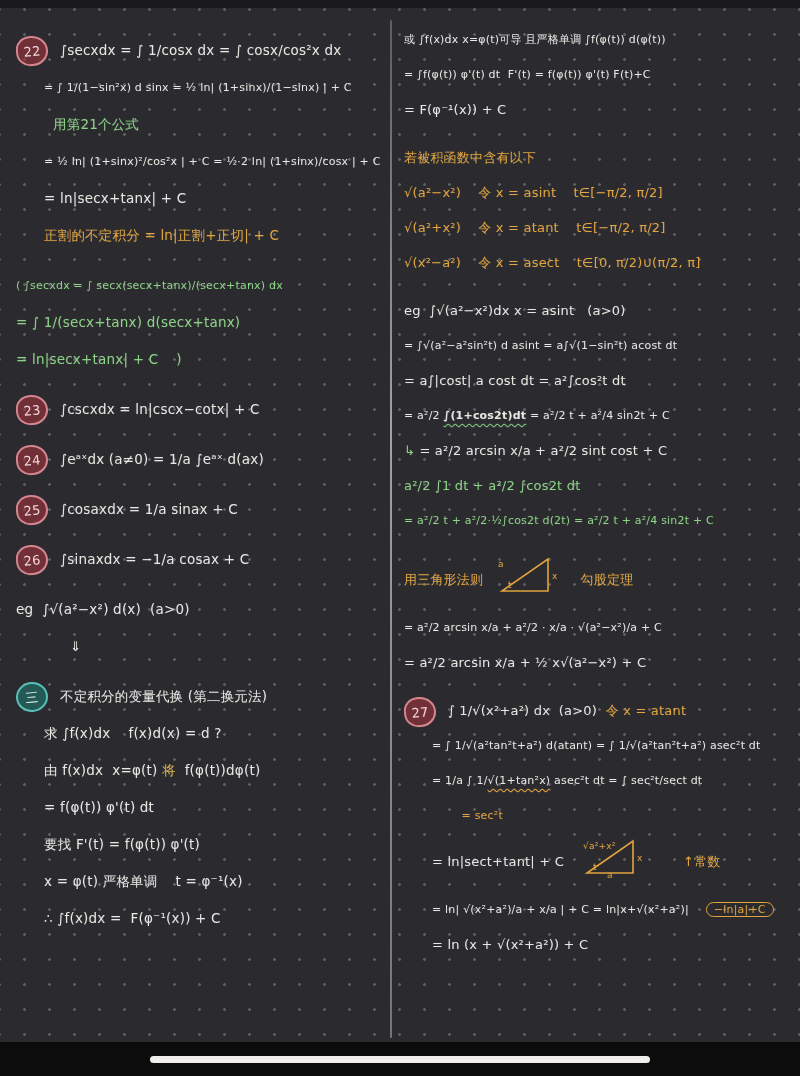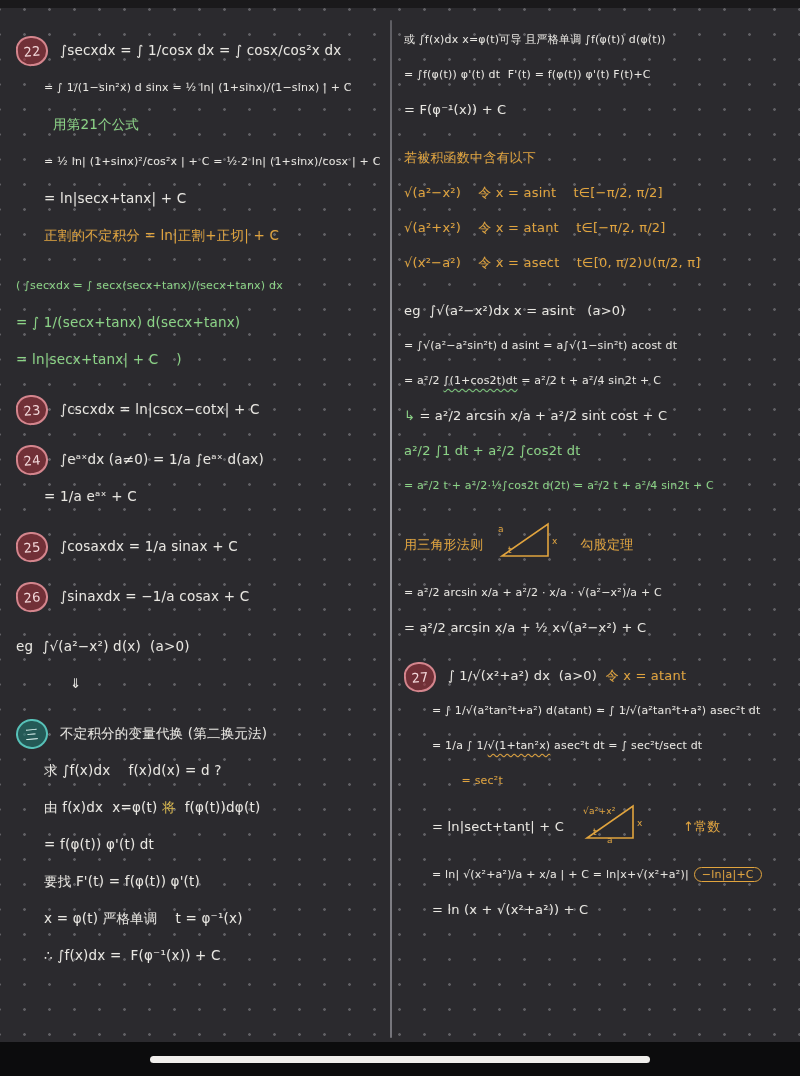--- a/index.html
+++ b/index.html
@@ -20,24 +20,24 @@
   .line{white-space:pre;color:#e9e7e2;letter-spacing:.2px;
     text-shadow:0 0 2px rgba(255,255,255,.10);overflow:hidden;}
   .line.small{font-size:11px;}
   .line.indent{padding-left:28px;}
   .seg.c-w{color:#e9e7e2;}
   .seg.c-g{color:#8bd386;}
   .seg.c-o{color:#e1a43e;}
   .seg.c-y{color:#ddbb4f;}
   .seg.u{text-underline-offset:4px;}
   .seg.wavy-g{text-decoration-line:underline;text-decoration-style:wavy;
-    text-decoration-color:#7dc87d;text-underline-offset:4px;}
+    text-decoration-color:#7dc87d;text-underline-offset:4px;font-weight:bold;}
   .seg.wavy-o{text-decoration-line:underline;text-decoration-style:wavy;
     text-decoration-color:#e1a43e;text-underline-offset:4px;}
-  .seg.circled{border:1.5px solid #e1a43e;border-radius:999px;padding:0 7px;margin-left:5px;}
+  .seg.circled{border:1.5px solid #e1a43e;border-radius:999px;padding:0 7px;margin-left:17px;}
   .badge{display:inline-flex;align-items:center;justify-content:center;
     width:28px;height:26px;margin-right:12px;vertical-align:middle;
     border:2.5px solid #d4858d;background:rgba(156,52,62,.62);
     border-radius:46% 54% 52% 48%;color:#f2d7d9;font-size:13px;
     transform:rotate(-5deg);text-shadow:none;}
   .badge.teal{border-color:#57c1b8;background:rgba(32,118,112,.62);color:#dff4f1;
     border-radius:50%;}
   .tri-fig{display:inline-block;vertical-align:middle;margin:0 4px;}
   .tri-fig svg text{font-family:"DejaVu Sans",sans-serif;}
   .bottom-bar{position:absolute;left:0;bottom:0;width:800px;height:34px;background:#0c0c0d;}
@@ -61,21 +61,20 @@
         <div class="block">
           <div class="line small"><span class="seg c-g">( ∫secxdx = ∫ secx(secx+tanx)/(secx+tanx) dx</span></div>
           <div class="line"><span class="seg c-g">= ∫ 1/(secx+tanx) d(secx+tanx)</span></div>
           <div class="line"><span class="seg c-g">= ln|secx+tanx| + C    )</span></div>
         </div>
         <div class="block">
           <div class="line"><span class="badge">23</span><span class="seg c-w">∫cscxdx = ln|cscx−cotx| + C</span></div>
         </div>
         <div class="block">
           <div class="line"><span class="badge">24</span><span class="seg c-w">∫eᵃˣdx (a≠0) = 1/a ∫eᵃˣ d(ax)</span></div>
-          <div class="line indent"><span class="seg c-w">= 1/a eᵃˣ + C</span></div>
         </div>
         <div class="block">
           <div class="line"><span class="badge">25</span><span class="seg c-w">∫cosaxdx = 1/a sinax + C</span></div>
         </div>
         <div class="block">
           <div class="line"><span class="badge">26</span><span class="seg c-w">∫sinaxdx = −1/a cosax + C</span></div>
         </div>
         <div class="block">
           <div class="line"><span class="seg c-w">eg  ∫√(a²−x²) d(x)  (a&gt;0)</span></div>
           <div class="line"><span class="seg c-w">            ⇓</span></div>
@@ -99,20 +98,21 @@
         </div>
         <div class="block">
           <div class="line"><span class="seg c-o">若被积函数中含有以下</span></div>
           <div class="line"><span class="seg c-o">√(a²−x²)    令 x = asint    t∈[−π/2, π/2]</span></div>
           <div class="line"><span class="seg c-o">√(a²+x²)    令 x = atant    t∈[−π/2, π/2]</span></div>
           <div class="line"><span class="seg c-o">√(x²−a²)    令 x = asect    t∈[0, π/2)∪(π/2, π]</span></div>
         </div>
         <div class="block">
           <div class="line"><span class="seg c-w">eg  ∫√(a²−x²)dx </span><span class="seg c-w u">x = asint</span><span class="seg c-w">   (a&gt;0)</span></div>
           <div class="line small"><span class="seg c-w">= ∫√(a²−a²sin²t) d asint = a∫√(1−sin²t) acost dt</span></div>
+          <div class="line"><span class="seg c-w">= a∫|cost| a cost dt = a²∫cos²t dt</span></div>
           <div class="line small"><span class="seg c-w">= a²/2 </span><span class="seg c-w wavy-g">∫(1+cos2t)dt</span><span class="seg c-w"> = a²/2 t + a²/4 sin2t + C</span></div>
           <div class="line"><span class="seg c-g">↳ </span><span class="seg c-w">= a²/2 arcsin x/a + a²/2 sint cost + C</span></div>
           <div class="line"><span class="seg c-g">a²/2 ∫1 dt + a²/2 ∫cos2t dt</span></div>
           <div class="line small"><span class="seg c-g">= a²/2 t + a²/2·½∫cos2t d(2t) = a²/2 t + a²/4 sin2t + C</span></div>
         </div>
         <div class="block">
           <div class="line"><span class="seg c-o">用三角形法则  </span><span class="tri-fig"><svg width="72" height="46">
                 <path d="M6,40 L52,40 L52,8 Z" fill="none" stroke="#e1a43e" stroke-width="1.6"></path>
                 <text x="2" y="16" fill="#e1a43e" font-size="9">a</text>
                 <text x="56" y="28" fill="#e1a43e" font-size="9">x</text>

